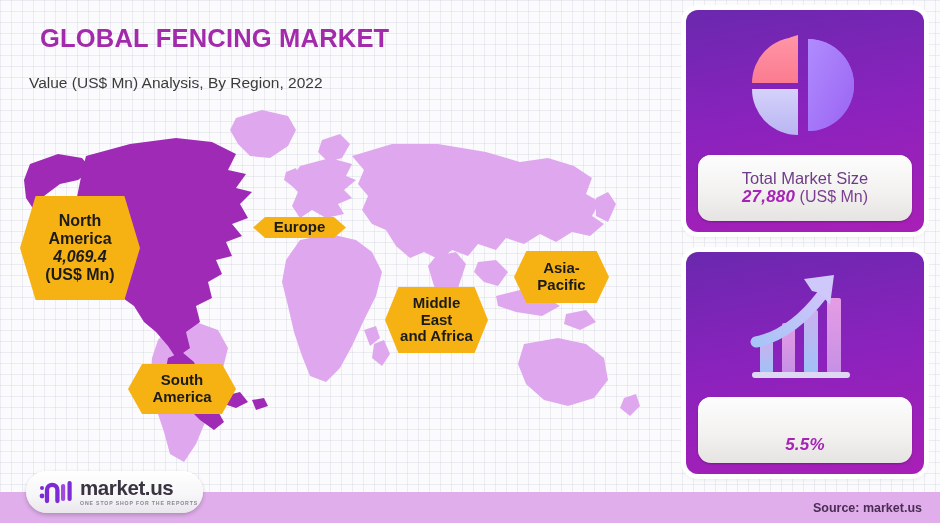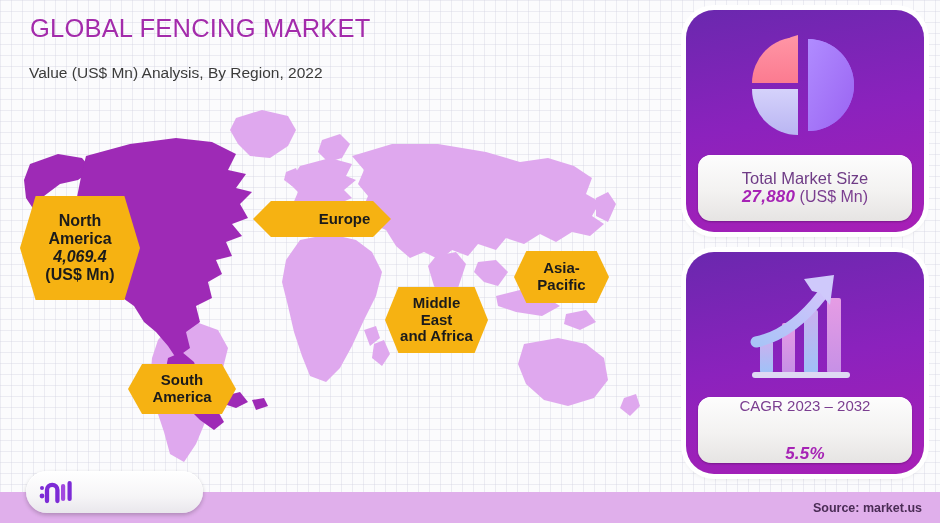--- a/index.html
+++ b/index.html
@@ -15,22 +15,22 @@
     background-image:
       linear-gradient(to right, rgba(210,210,225,.40) 1px, transparent 1px),
       linear-gradient(to bottom, rgba(210,210,225,.40) 1px, transparent 1px);
     background-size:11px 11px;
     overflow:hidden;
   }
 
   
   #header{position:absolute;left:28px;top:12px;}
   #title{
-    font-size:25.5px;font-weight:normal;color:#a32bab;
-    letter-spacing:.2px;line-height:1.1;margin:2px;
+    font-size:25.5px;font-weight:bold;color:#a32bab;
+    letter-spacing:.2px;line-height:1.1;margin:12px;
     text-shadow:0 1px 0 rgba(255,255,255,.6);
   }
   #subtitle{
     font-size:15.5px;color:#3b3b3b;margin:22px 0 0 1px;line-height:1.1;
   }
 
   
   #map-wrap{position:absolute;left:0px;top:100px;width:676px;height:400px;}
   #map-svg{display:block;}
 
@@ -43,29 +43,29 @@
     text-align:center;
     display:flex;align-items:center;justify-content:center;
     line-height:1.12;
     -webkit-clip-path:polygon(13% 0,87% 0,100% 50%,87% 100%,13% 100%,0 50%);
     clip-path:polygon(13% 0,87% 0,100% 50%,87% 100%,13% 100%,0 50%);
     filter:drop-shadow(2px 3px 2px rgba(0,0,0,.30));
   }
   .hexlabel .val{font-style:italic;}
 
   #lbl-na{left:20px;top:196px;width:120px;height:104px;font-size:16px;}
-  #lbl-eu{left:253px;top:201px;width:93px;height:36px;font-size:15px;padding-left:45px;}
+  #lbl-eu{left:253px;top:217px;width:93px;height:21px;font-size:15px;}
   #lbl-sa{left:128px;top:364px;width:108px;height:50px;font-size:15px;}
   #lbl-mea{left:385px;top:287px;width:103px;height:66px;font-size:15px;}
   #lbl-ap{left:514px;top:251px;width:95px;height:52px;font-size:15px;align-items:center;}
 
   
   .card{
     position:absolute;
-    border-radius:28px;
+    border-radius:12px;
     background:linear-gradient(170deg,#6a28ae 0%,#8b22bd 48%,#a81fb6 100%);
     box-shadow:0 0 0 5px #ffffff, 0 3px 6px rgba(0,0,0,.18);
     overflow:hidden;
   }
   #card-size{left:686px;top:10px;width:238px;height:222px;}
   #card-cagr{left:686px;top:252px;width:238px;height:222px;}
 
   .card-art{
     position:absolute;left:0;right:0;top:0;height:150px;
     display:flex;align-items:center;justify-content:center;
@@ -266,32 +266,35 @@
         <rect x="62" y="41" width="14" height="63" rx="2" fill="url(#bar1)"></rect>
         <rect x="85" y="29" width="14" height="75" rx="2" fill="url(#bar2)"></rect>
 
         <rect x="10" y="103" width="98" height="6" rx="3" fill="#ded9f3"></rect>
 
         <path d="M14 73 C38 68 60 52 80 26" stroke="url(#arrowg)" stroke-width="11" fill="none" stroke-linecap="round"></path>
         <path d="M62 10 L92 6 L88 36 L78 24 L70 22 Z" fill="#cfc9fb"></path>
       </svg>
     </div>
     <div class="card-plate">
-      <div class="plate-bot">CAGR 2023 – 2032</div>
       <div class="plate-big">5.5%</div>
     </div>
   </div>
 
   <div id="footer-bar"></div>
 
   <div id="logo">
     <svg width="34" height="26" viewBox="0 0 34 26" xmlns="http://www.w3.org/2000/svg">
       <circle cx="3" cy="17" r="2.4" fill="#7d2bd6"></circle>
       <circle cx="3" cy="9" r="2" fill="#7d2bd6"></circle>
       <path d="M8 22 L8 11 A5.2 5.2 0 0 1 18.4 11 L18.4 22" stroke="#7d2bd6" stroke-width="4.3" fill="none" stroke-linecap="round"></path>
       <rect x="22" y="5" width="4.2" height="17" rx="2.1" fill="#a24ae0"></rect>
       <rect x="28.5" y="2" width="4.2" height="20" rx="2.1" fill="#7d2bd6"></rect>
     </svg>
+    <div id="logo-text">
+      <div id="logo-name">market.us</div>
+      <div id="logo-tag">ONE STOP SHOP FOR THE REPORTS</div>
+    </div>
   </div>
 
   <div id="source">Source: market.us</div>
 
 </div>
 
 </body></html>

